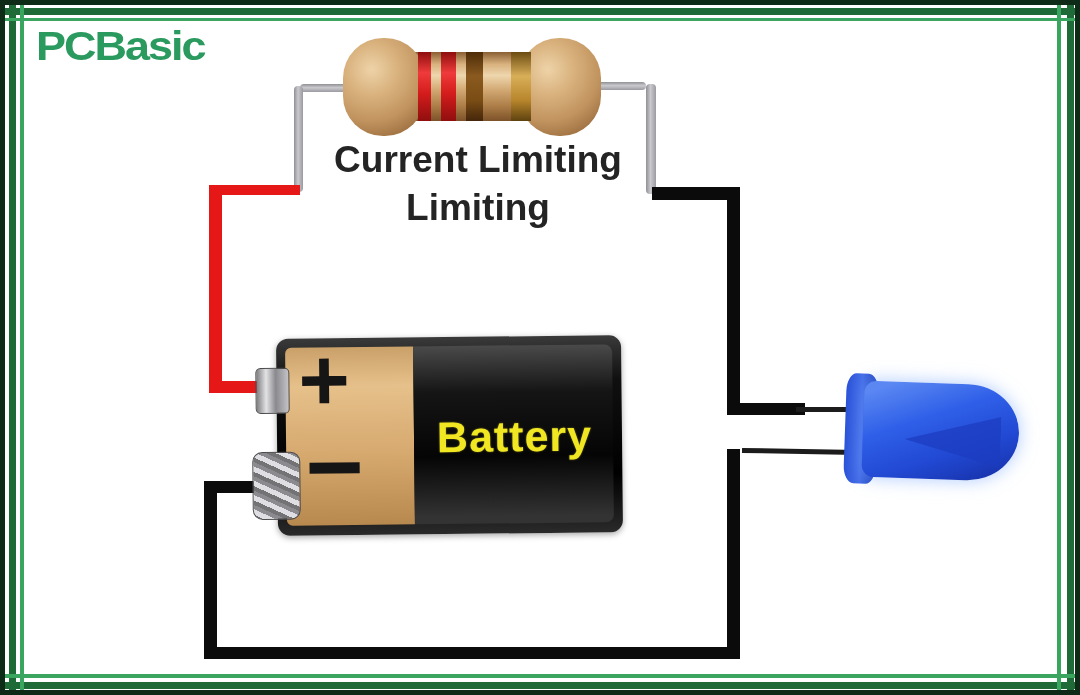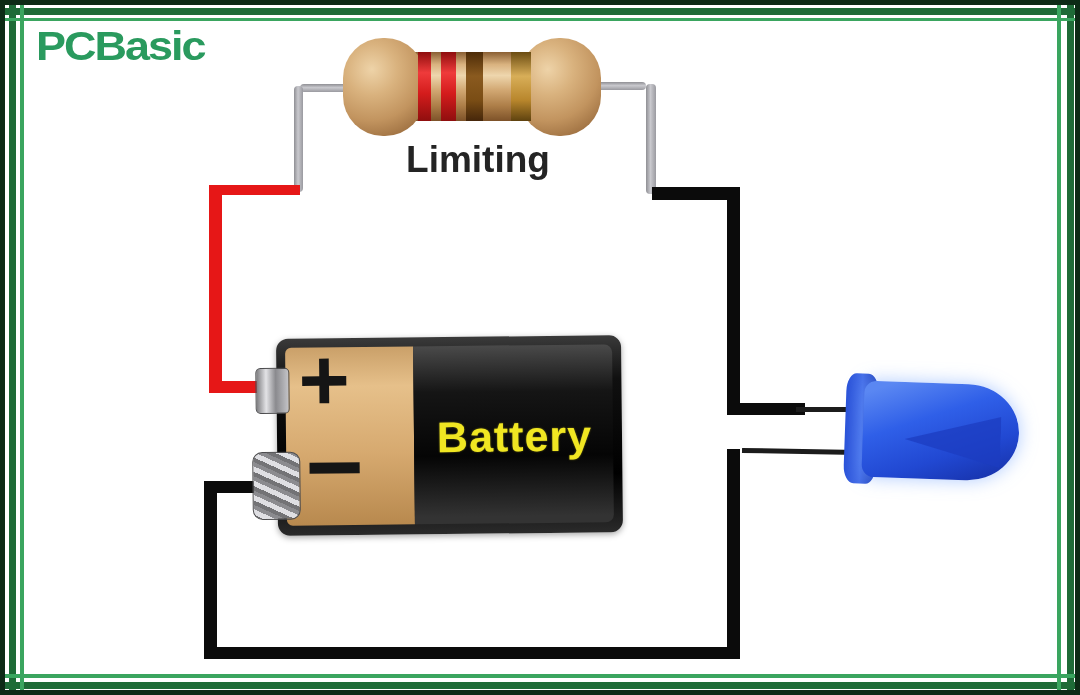--- a/index.html
+++ b/index.html
@@ -128,20 +128,21 @@
     <div class="abs res-mid"></div>
     <div class="abs res-cap res-cap-l"></div>
     <div class="abs res-cap res-cap-r"></div>
     <div class="abs band band-red b1"></div>
     <div class="abs band band-red b2"></div>
     <div class="abs band band-brown b3"></div>
     <div class="abs band band-gold b4"></div>
   </div>
 
   <div class="abs res-label">
+    <div>Current Limiting</div>
     <div>Limiting</div>
   </div>
 
   <div class="abs battery">
     <div class="abs bat-jacket"></div>
     <div class="abs bat-tan"></div>
     <div class="abs bat-black"></div>
     <div class="abs terminal term-pos"></div>
     <div class="abs terminal term-neg"></div>
     <div class="abs bat-plus">+</div>

